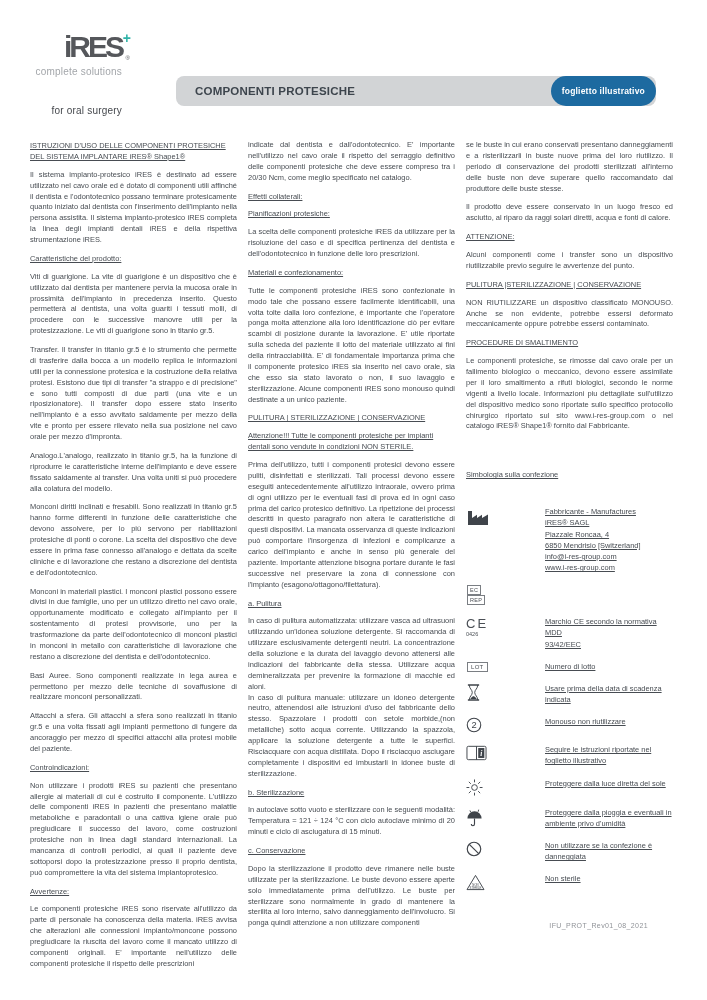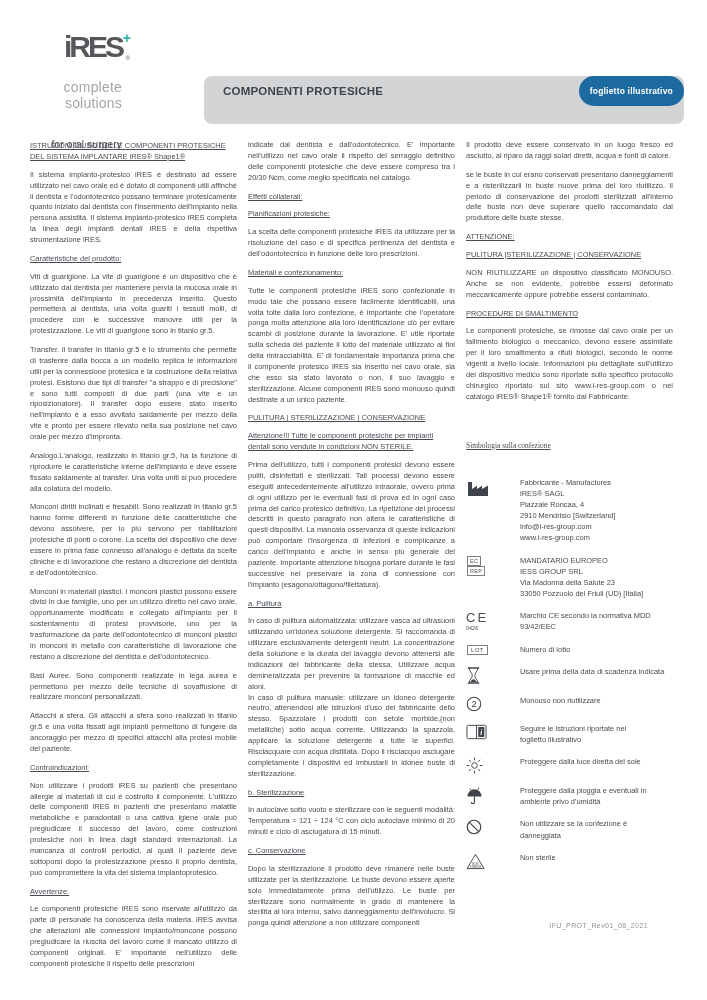--- a/index.html
+++ b/index.html
@@ -11,45 +11,45 @@
     width:707px;height:1000px;background:#ffffff;position:relative;
     font-family:"Liberation Sans","DejaVu Sans",sans-serif;color:var(--text);
     overflow:hidden;
   }
   
   .logo{position:absolute;left:28px;top:34px;width:94px;text-align:right;}
   .logo-row{position:relative;display:inline-block;line-height:0.85;}
   .logo-text{font-size:30px;font-weight:700;letter-spacing:-3px;color:var(--logo);}
   .logo-plus{position:absolute;right:-9px;top:-1px;font-size:14px;font-weight:900;color:var(--teal);}
   .logo-reg{position:absolute;right:-8px;bottom:-2px;font-size:6px;color:var(--logo);}
-  .tagline1{font-size:14px;color:#a3a6aa;margin-top:18px;letter-spacing:.2px;}
+  .tagline1{font-size:10px;color:#a3a6aa;margin-top:5px;letter-spacing:.2px;}
   .tagline2{font-size:10px;color:#45484d;font-weight:400;letter-spacing:.2px;margin-top:28px;}
   .title-bar{
-    position:absolute;left:204px;top:76px;width:480px;height:48px;
+    position:absolute;left:176px;top:76px;width:480px;height:30px;
     background:var(--bar);border-radius:8px;
   }
   .bar-title{
     display:inline-block;line-height:30px;margin-left:19px;font-size:11.5px;
     font-weight:700;color:#3d454d;letter-spacing:.2px;
   }
   .badge{
     position:absolute;right:0;top:0;height:30px;border-radius:15px;
     background:var(--badge);color:#fff;font-weight:700;font-size:8.5px;
     display:flex;align-items:center;padding:0 11px;letter-spacing:.2px;
   }
   
   .columns{position:absolute;left:30px;top:140px;width:643px;display:flex;gap:11px;}
   .col{width:207px;font-size:7.45px;}
   .p-block{margin:0 0 8px;text-align:justify;line-height:1.46;white-space:pre-line;}
   .h-block{margin:1px 0 7px;text-decoration:underline;line-height:1.46;text-align:left;}
   
-  .sym-heading{text-decoration:underline;margin:38px 0 27px;font-size:7.45px;font-family:Liberation Serif, serif;}
+  .sym-heading{text-decoration:underline;margin:38px 0 27px;font-size:7.45px;}
   .sym-row{display:flex;align-items:flex-start;margin-bottom:11px;}
   .sym-icon{width:36px;min-width:36px;display:flex;justify-content:flex-start;align-items:flex-start;padding-top:1px;color:#3f444a;}
-  .sym-text{margin-left:18px;line-height:1.5;}
+  .sym-text{margin-left:43px;line-height:1.5;text-decoration:underline;}
   .mini-box{display:inline-block;border:1px solid #7a7e83;font-size:5.5px;padding:1px 2px;margin:0 1px;color:#4a4f55;letter-spacing:.3px;}
   .lot{font-size:6px;padding:1px 3px;}
   .ce-wrap{display:inline-block;text-align:left;}
   .ce{display:block;font-size:13px;letter-spacing:2px;color:#4a4f55;line-height:1;}
   .ce-num{display:block;font-size:5.5px;color:#4a4f55;margin-top:1px;}
   
   .footer{position:absolute;right:59px;top:922px;font-size:7px;color:#909398;letter-spacing:.4px;}
 </style>
 </head>
 <body>
@@ -103,55 +103,50 @@
           <p class="p-block">In caso di pulitura automatizzata: utilizzare vasca ad ultrasuoni utilizzando un'idonea soluzione detergente. Si raccomanda di utilizzare esclusivamente detergenti neutri. La concentrazione della soluzione e la durata del lavaggio devono attenersi alle indicazioni del fabbricante della stessa. Utilizzare acqua demineralizzata per prevenire la formazione di macchie ed aloni.
 In caso di pulitura manuale: utilizzare un idoneo detergente neutro, attenendosi alle istruzioni d'uso del fabbricante dello stesso. Spazzolare i prodotti con setole morbide,(non metalliche) sotto acqua corrente. Utilizzando la spazzola, applicare la soluzione detergente a tutte le superfici. Risciacquare con acqua distillata. Dopo il risciacquo asciugare completamente i dispositivi ed imbustarli in idonee buste di sterilizzazione.</p>
           <div class="h-block">b. Sterilizzazione</div>
           <p class="p-block">In autoclave sotto vuoto e sterilizzare con le seguenti modalità: Temperatura = 121 ÷ 124 °C con ciclo autoclave minimo di 20 minuti e ciclo di asciugatura di 15 minuti.</p>
           <div class="h-block">c. Conservazione</div>
           <p class="p-block">Dopo la sterilizzazione il prodotto deve rimanere nelle buste utilizzate per la sterilizzazione. Le buste devono essere aperte solo immediatamente prima dell'utilizzo. Le buste per sterilizzare sono normalmente in grado di mantenere la sterilita al loro interno, salvo danneggiamento dell'involucro. Si ponga quindi attenzione a non utilizzare componenti</p>
         </div>
     </div>
     <div class="col">
       <div>
+          <p class="p-block">se le buste in cui erano conservati presentano danneggiamenti e a risterilizzarli in buste nuove prima del loro riutilizzo. Il periodo di conservazione dei prodotti sterilizzati all'interno delle buste non deve superare quello raccomandato dal produttore delle buste stesse.</p>
           <p class="p-block">Il prodotto deve essere conservato in un luogo fresco ed asciutto, al riparo da raggi solari diretti, acqua e fonti di calore.</p>
-          <p class="p-block">se le buste in cui erano conservati presentano danneggiamenti e a risterilizzarli in buste nuove prima del loro riutilizzo. Il periodo di conservazione dei prodotti sterilizzati all'interno delle buste non deve superare quello raccomandato dal produttore delle buste stesse.</p>
           <div class="h-block">ATTENZIONE:</div>
+          <p class="p-block">Alcuni componenti come i transfer sono un dispositivo riutilizzabile previo seguire le avvertenze del punto.</p>
           <div class="h-block">PULITURA |STERILIZZAZIONE | CONSERVAZIONE</div>
           <p class="p-block">NON RIUTILIZZARE un dispositivo classificato MONOUSO. Anche se non evidente, potrebbe essersi deformato meccanicamente oppure potrebbe essersi contaminato.</p>
           <div class="h-block">PROCEDURE DI SMALTIMENTO</div>
           <p class="p-block">Le componenti protesiche, se rimosse dal cavo orale per un fallimento biologico o meccanico, devono essere assimilate per il loro smaltimento a rifuti biologici, secondo le norme vigenti a livello locale. Informazioni piu dettagliate sull'utilizzo del dispositivo medico sono riportate sullo specifico protocollo chirurgico riportato sul sito www.i-res-group.com o nel catalogo iRES® Shape1® fornito dal Fabbricante.</p>
         </div>
       <div class="sym-heading">Simbologia sulla confezione</div>
       <div>
           <div class="sym-row">
             <span class="sym-icon">
               <svg width="24" height="19" viewBox="0 0 24 19">
                 <path d="M2 18V4h4v7l5-3.2V11l5-3.2V11l6-3.5V18z" fill="#3f444a"></path>
               </svg>
             </span>
             <div class="sym-text">
               <div>Fabbricante - Manufactures</div>
               <div>iRES® SAGL</div>
               <div>Piazzale Roncaa, 4</div>
-              <div>2910 Mendrisio [Switzerland]</div>
+              <div>6850 Mendrisio [Switzerland]</div>
               <div>info@i-res-group.com</div>
               <div>www.i-res-group.com</div>
             </div>
           </div>
           <div class="sym-row">
             <span class="sym-icon">
               <span><span class="mini-box">EC</span><span class="mini-box">REP</span></span>
             </span>
-            <div class="sym-text">
-              <div>MANDATARIO EUROPEO</div>
-              <div>IESS GROUP SRL</div>
-              <div>Via Madonna della Salute 23</div>
-              <div>33050 Pozzuolo del Friuli (UD) [Italia]</div>
-            </div>
           </div>
           <div class="sym-row">
             <span class="sym-icon">
               <span class="ce-wrap">
                 <span class="ce">CE</span>
                 <span class="ce-num">0426</span>
               </span>
             </span>
             <div class="sym-text">
               <div>Marchio CE secondo la normativa MDD</div>

